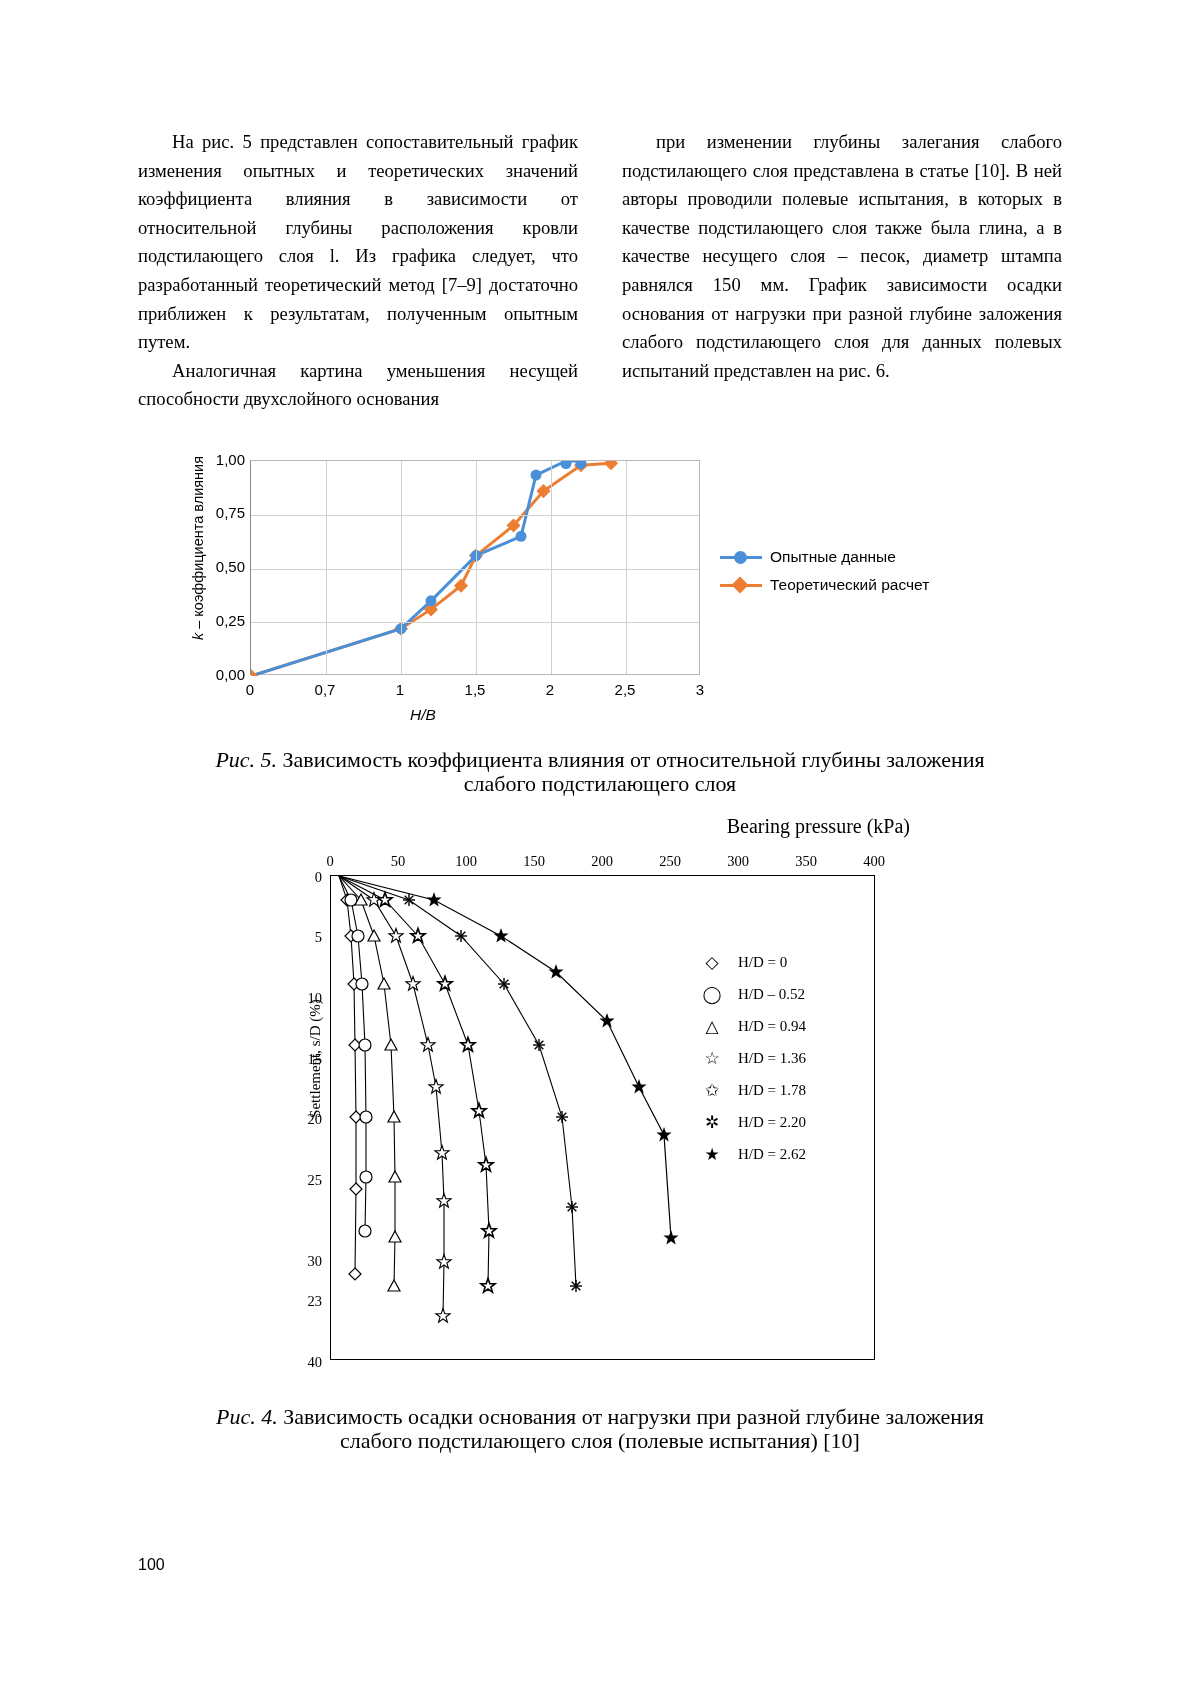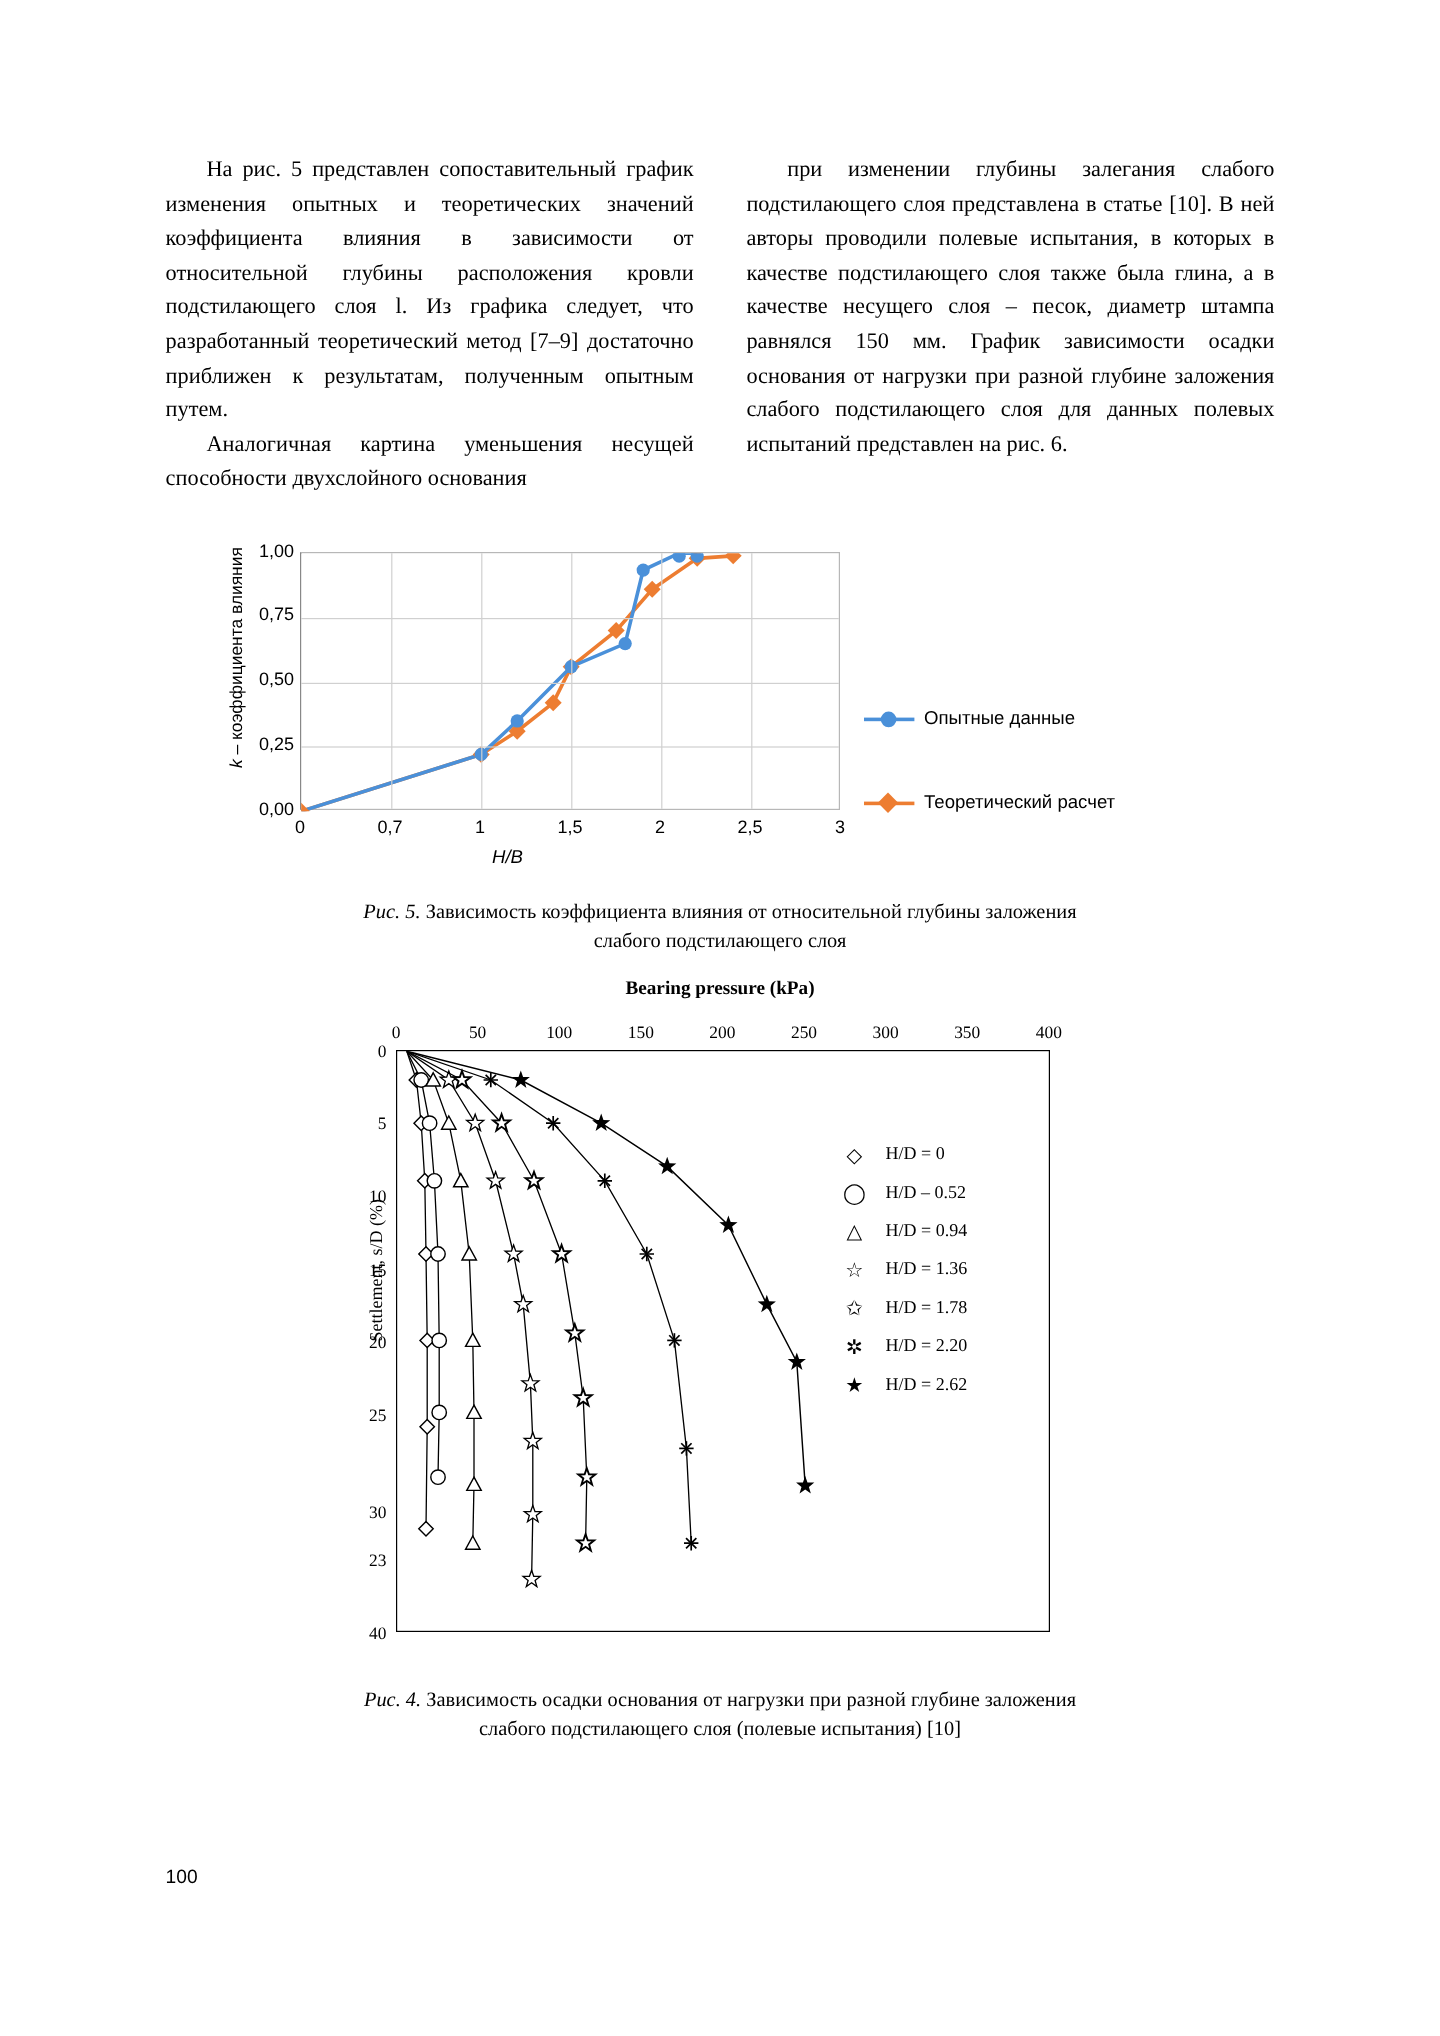--- a/index.html
+++ b/index.html
@@ -73,46 +73,45 @@
   #fig5 .xaxislabel{
     position:absolute;left:235px;top:258px;
     font-family:"Liberation Sans", sans-serif;
     font-size:15.5px;font-style:italic;
   }
   #fig5 .legend{
     position:absolute;left:545px;top:95px;
     font-family:"Liberation Sans", sans-serif;
     font-size:15.5px;
   }
-  #fig5 .legrow{display:flex;align-items:center;height:28px;margin-top:42px;}
+  #fig5 .legrow{display:flex;align-items:center;height:28px;}
   #fig5 .legline{width:42px;height:3px;position:relative;margin-right:8px;}
   #fig5 .legdot{
     position:absolute;left:14px;top:-5px;width:13px;height:13px;border-radius:50%;
   }
   #fig5 .legdiam{
     position:absolute;left:14px;top:-5px;width:12px;height:12px;transform:rotate(45deg);
   }
 
   .caption{
     position:absolute;
     width:924px;left:138px;
     text-align:center;
-    font-size:17px;
+    font-size:22px;
     line-height:24px;
   }
   .caption i{font-style:italic;}
 
   
   #fig6{
     position:absolute;left:290px;top:815px;width:620px;height:560px;
   }
   #fig6 .toptitle{
-    position:absolute;left:0;right:0;top:0;text-align:center;
-    font-size:16px;
-    font-weight:bold;
+    position:absolute;left:0;right:0;top:0;text-align:right;
+    font-size:20px;
   }
   #fig6 .frame{
     position:absolute;left:40px;top:60px;width:545px;height:485px;
     border:1.5px solid #000;
     box-sizing:border-box;
     background:#fff;
   }
   #fig6 .xtick{
     position:absolute;top:38px;width:40px;text-align:center;font-size:14.5px;
   }

